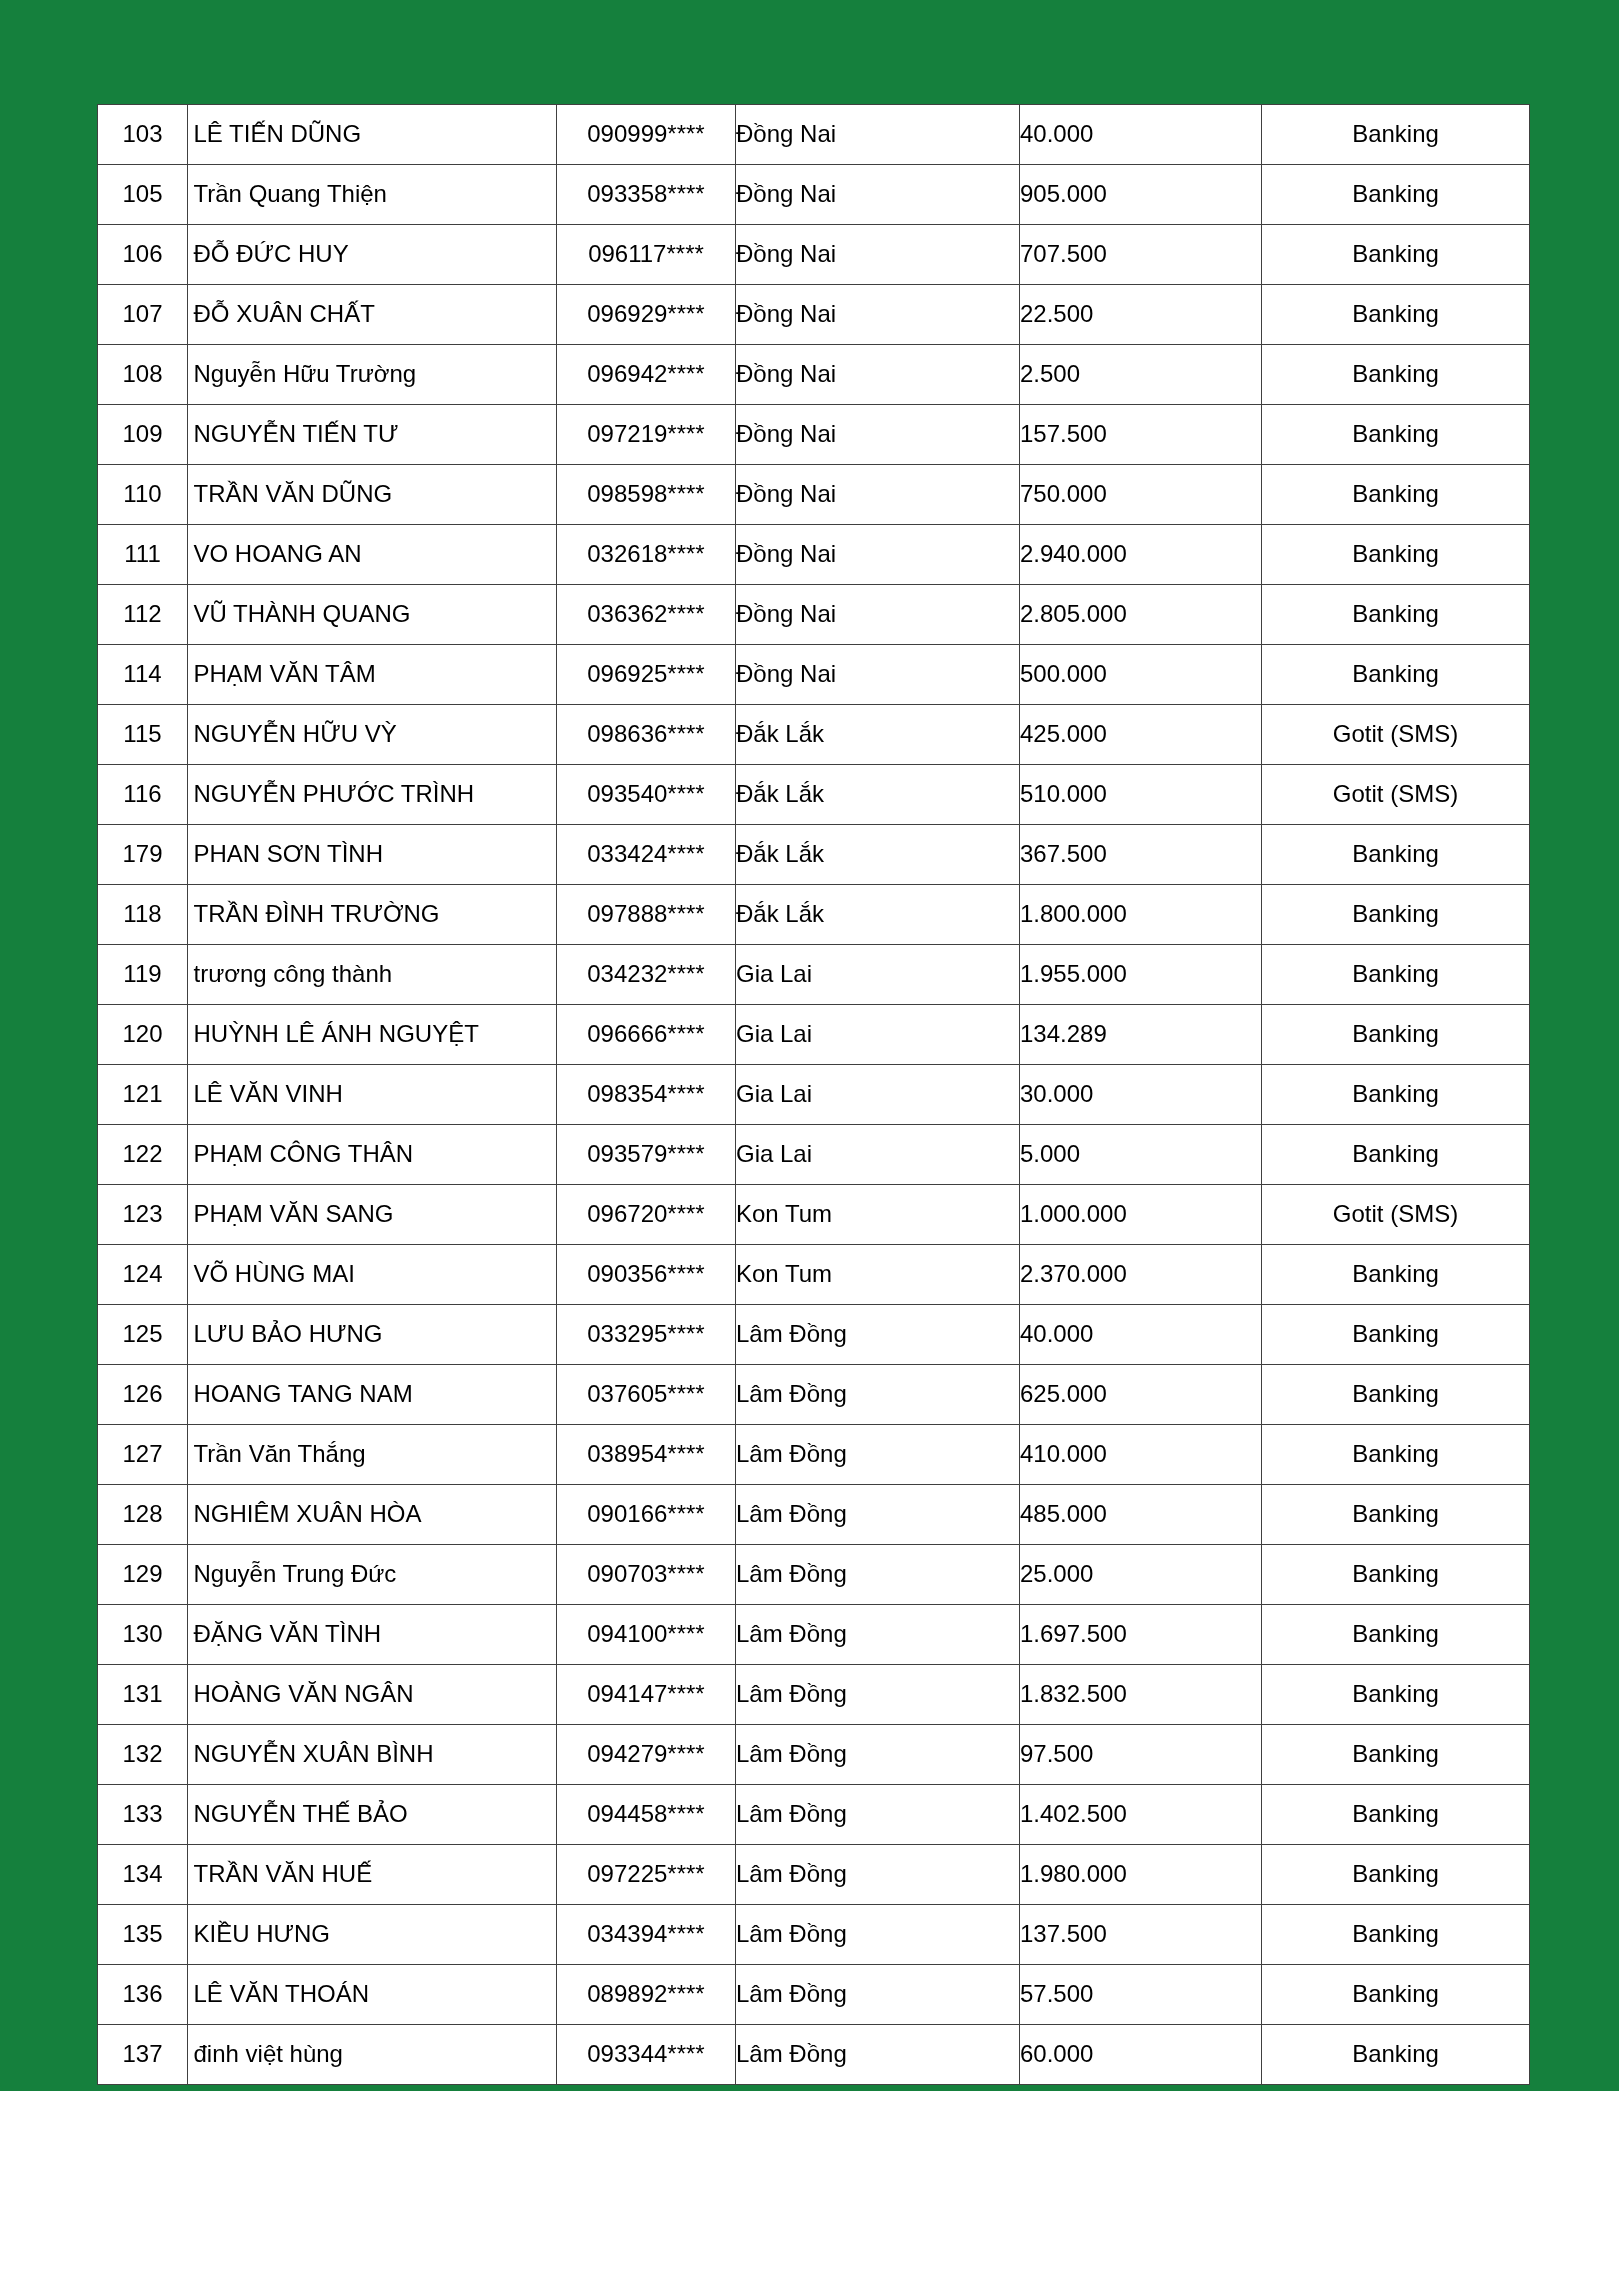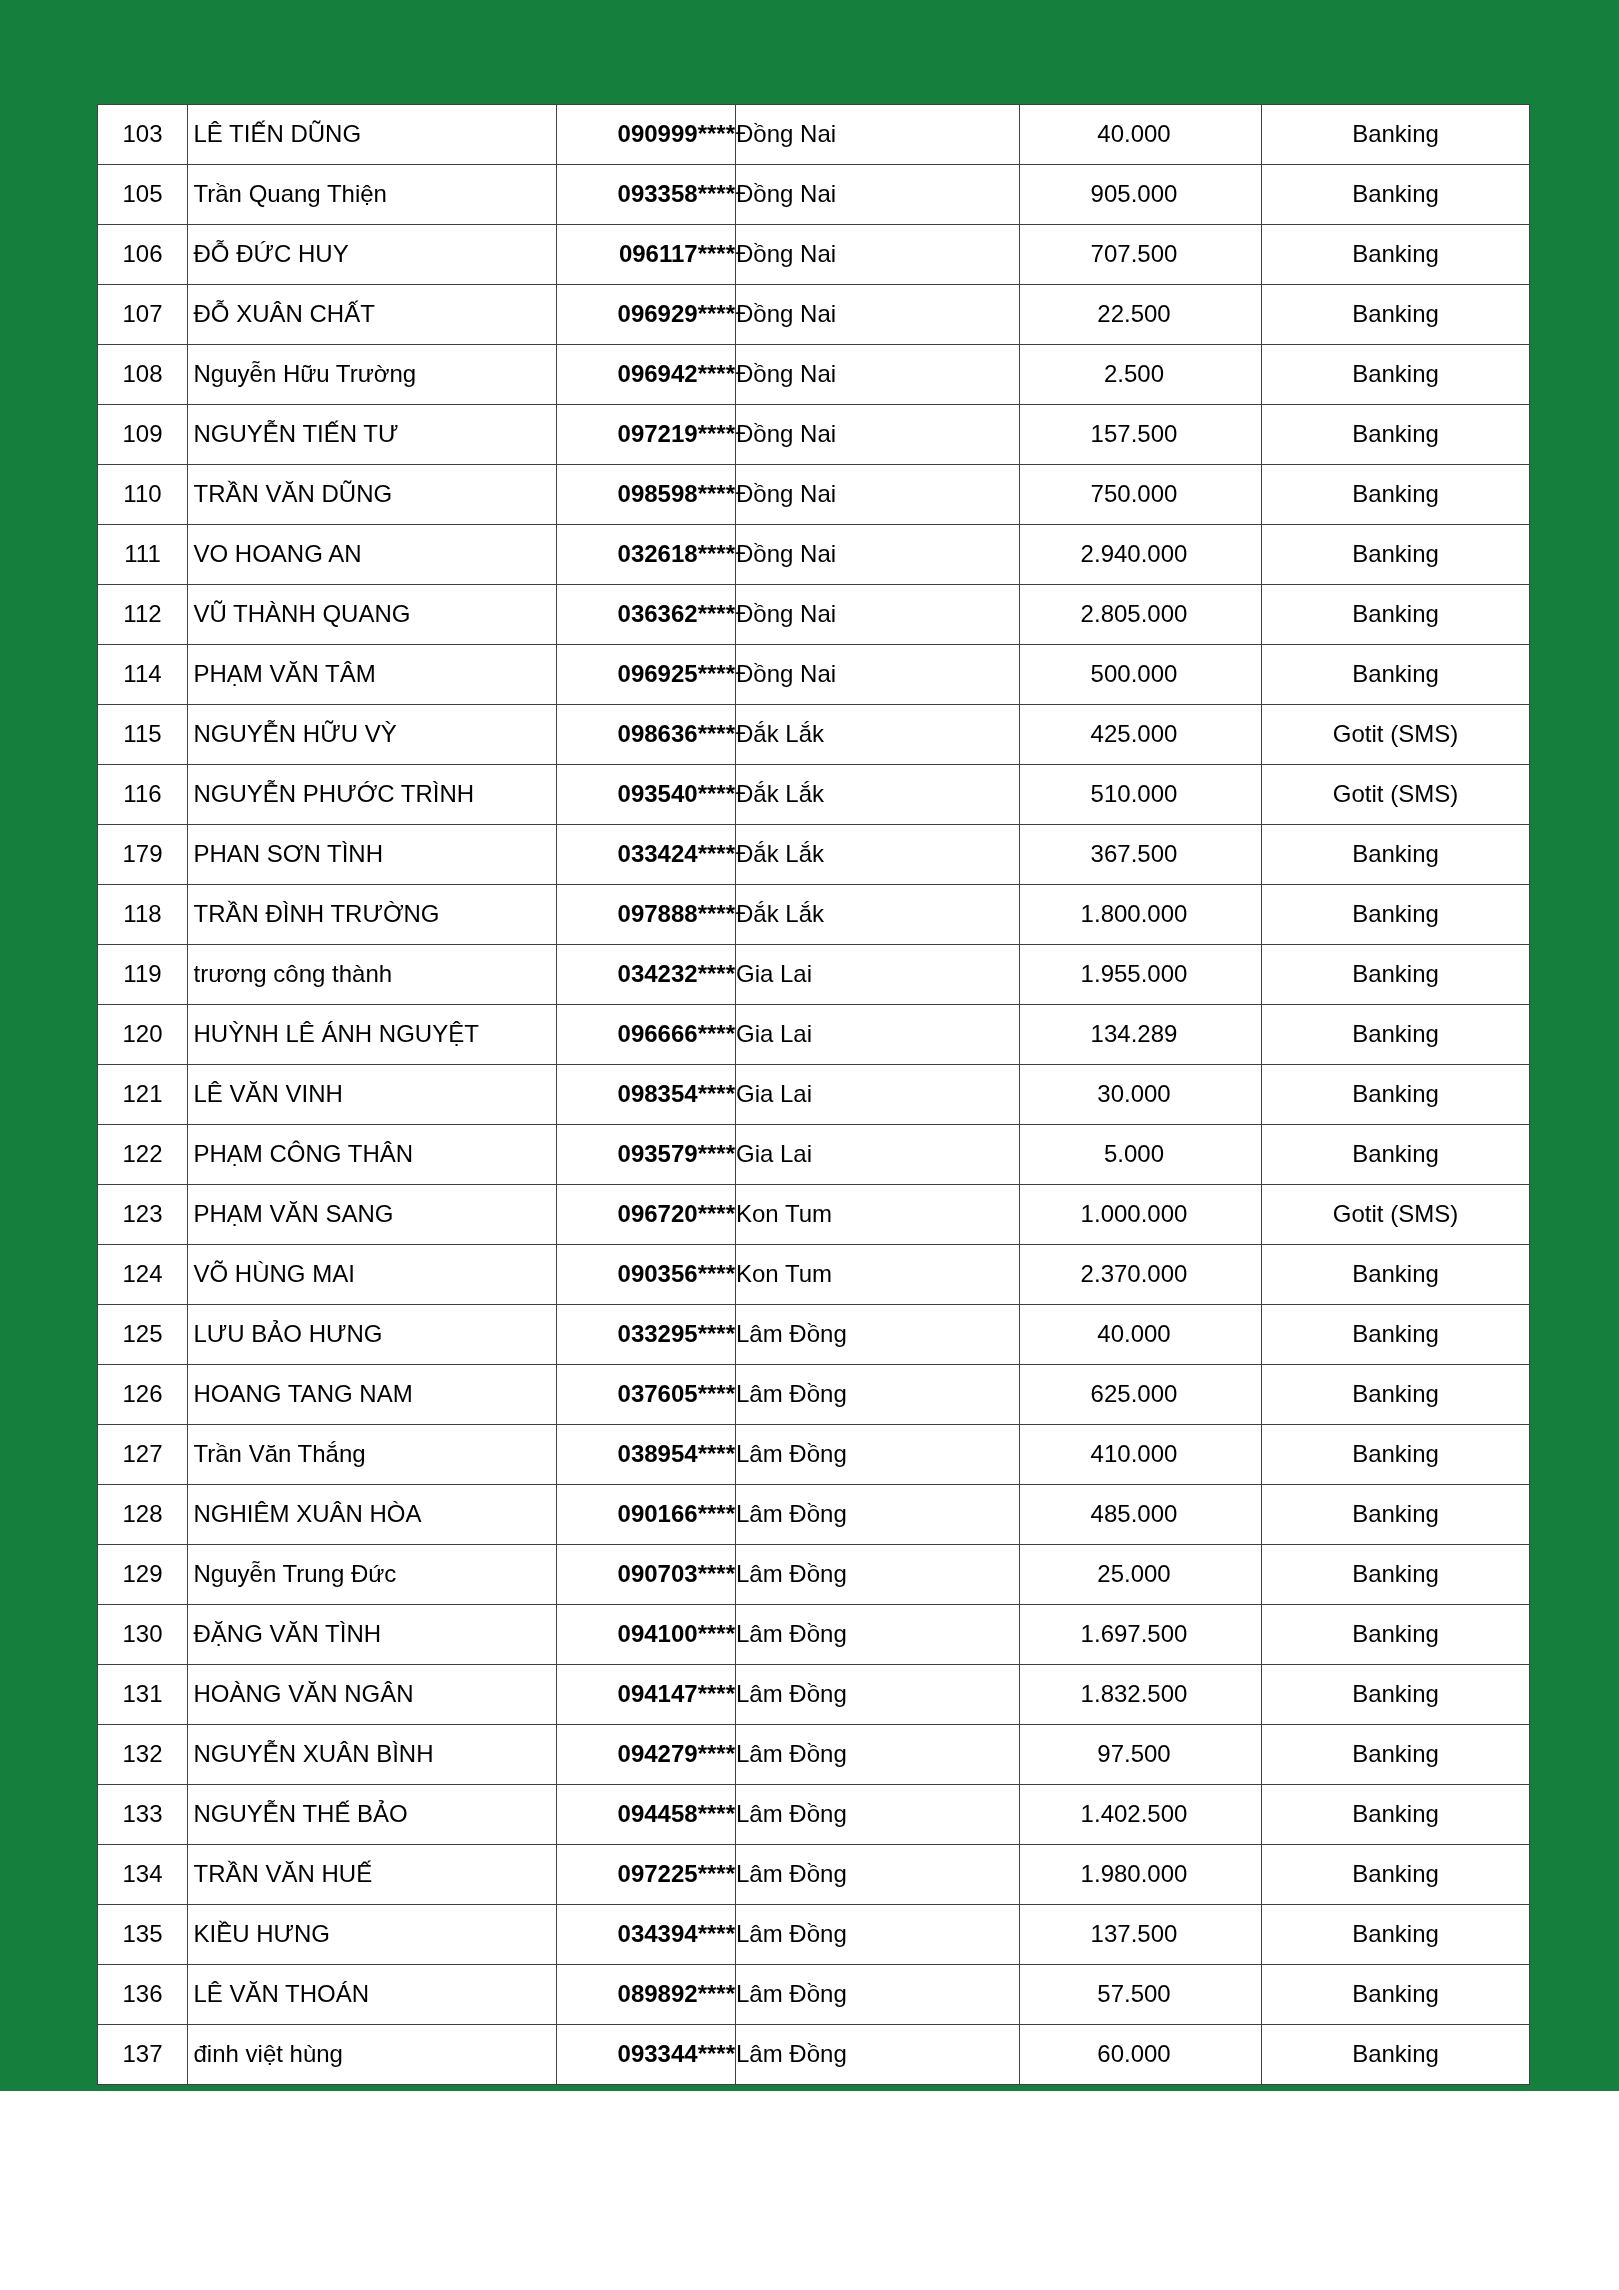--- a/index.html
+++ b/index.html
@@ -42,23 +42,23 @@
     line-height: 1.1;
     color: #000000;
     background: #ffffff;
     white-space: nowrap;
     overflow: hidden;
     vertical-align: middle;
     padding: 0;
   }
   table.winners td.c0 { text-align: center; }
   table.winners td.c1 { text-align: left; padding-left: 5.5px; }
-  table.winners td.c2 { text-align: right; font-weight: bold; }
+  table.winners td.c2 { text-align: center; }
   table.winners td.c3 { }
-  table.winners td.c4 { text-align: center; padding-right: 13px; }
+  table.winners td.c4 { text-align: left; padding-right: 13px; }
   table.winners td.c5 { text-align: center; margin-top: 39px; }
   .page-number {
     position: absolute;
     top: 2228px;
     right: 37px;
     font-size: 18.5px;
     color: #000000;
   }
 </style>
 </head>

